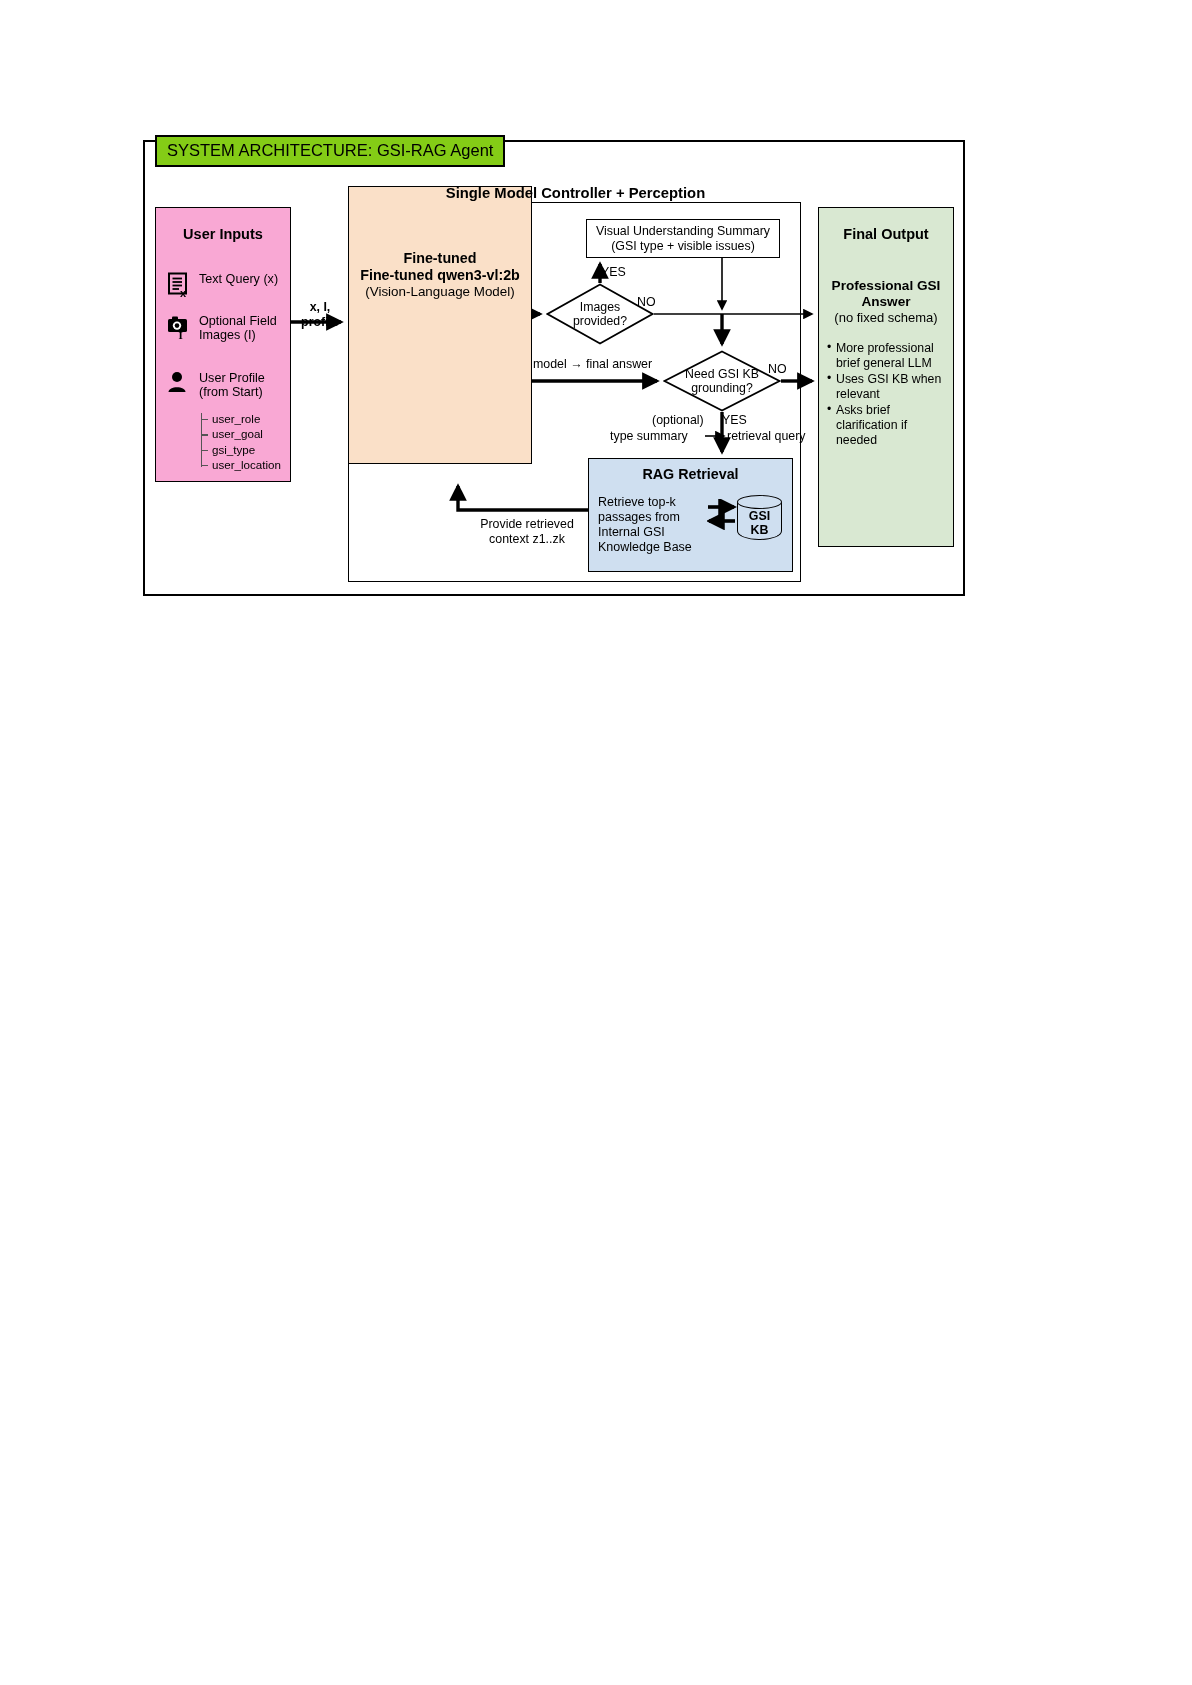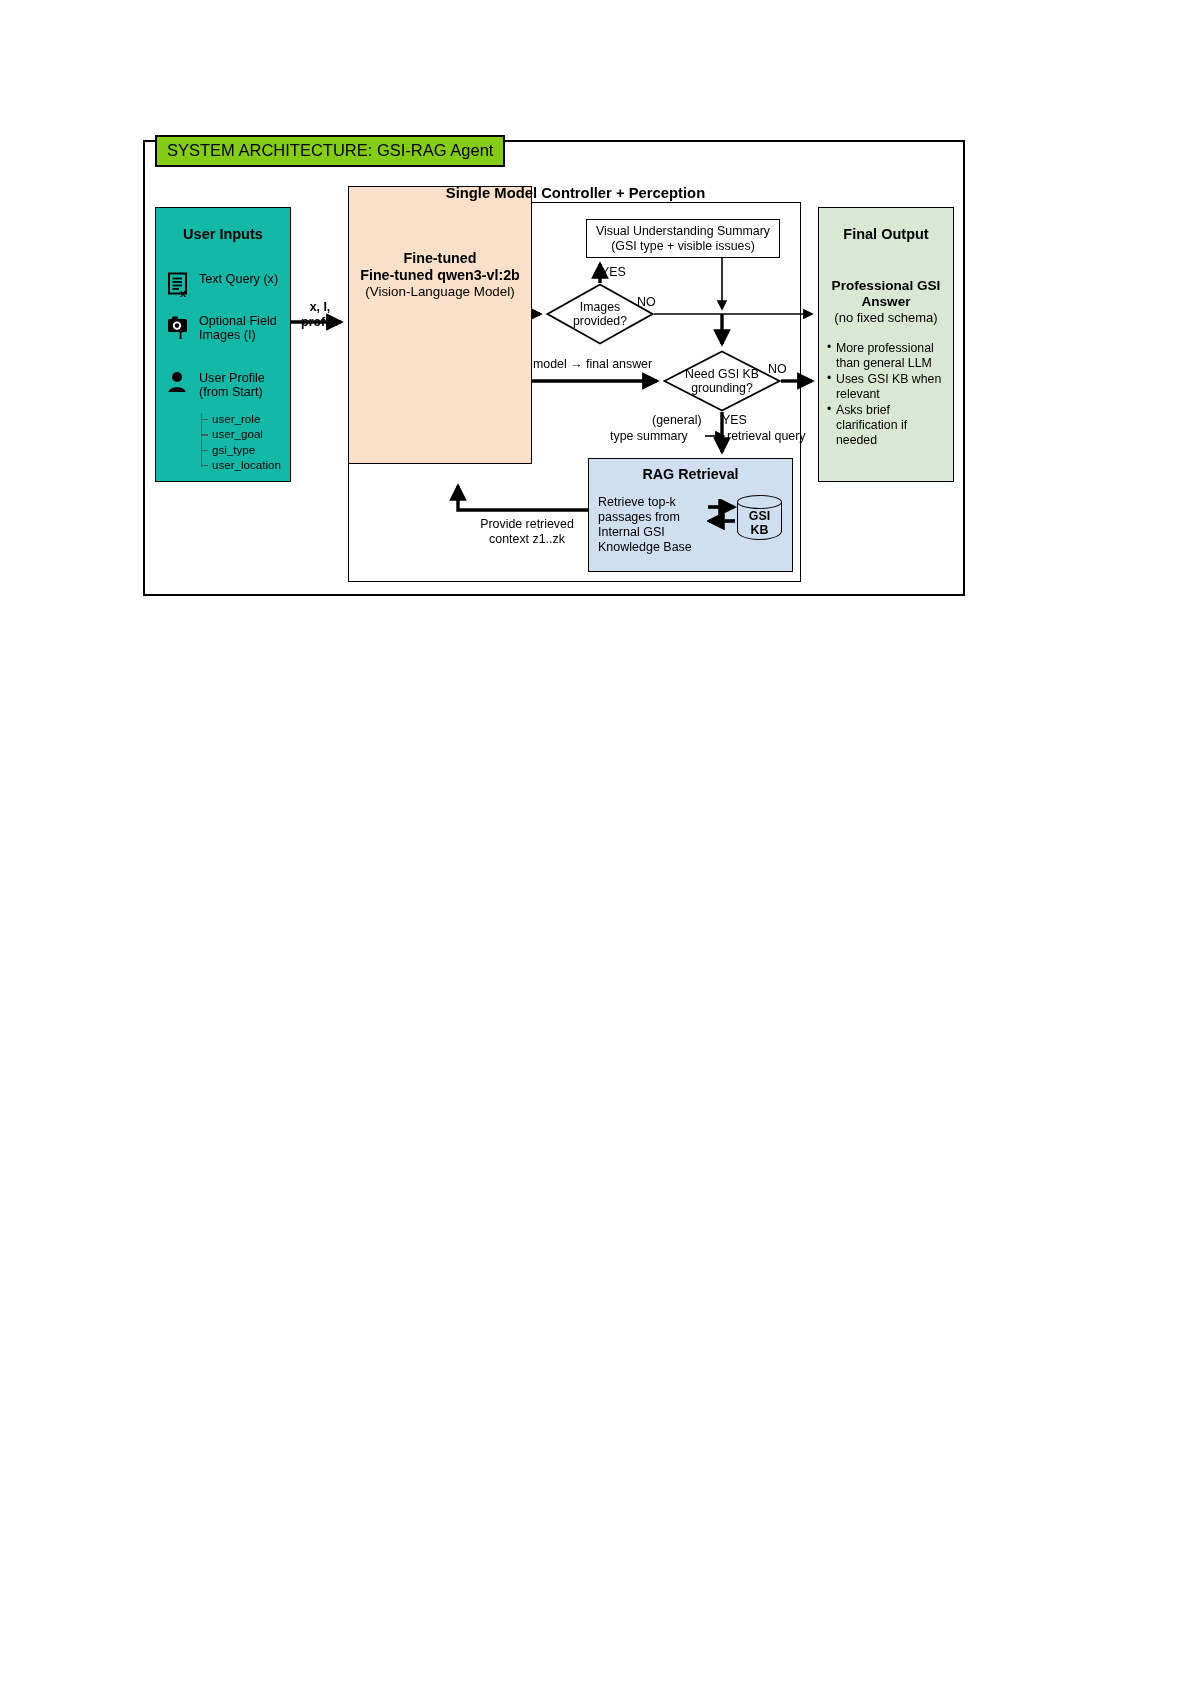--- a/index.html
+++ b/index.html
@@ -52,21 +52,21 @@
     font-weight: bold;
     text-align: center;
   }
 
   
   #user-inputs-box {
     left: 155px;
     top: 207px;
     width: 136px;
     height: 275px;
-    background: #14b8a6;
+    background: #f9a8d4;
   }
   #user-inputs-title {
     margin-top: 18px;
     font-size: 14.5px;
   }
   .ui-row {
     position: absolute;
     display: flex;
     align-items: flex-start;
     gap: 7px;
@@ -240,21 +240,21 @@
     font-weight: bold;
     line-height: 1.15;
     border-radius: 10px;
   }
 
   
   #final-output-box {
     left: 818px;
     top: 207px;
     width: 136px;
-    height: 275px;
+    height: 340px;
     background: #d9e8d2;
   }
   #final-output-title {
     margin-top: 18px;
     font-size: 14.5px;
   }
   #final-answer-title {
     margin-top: 36px;
     text-align: center;
     font-weight: bold;
@@ -493,21 +493,21 @@
 <div id="final-output-box" class="box">
   <div id="final-output-title" class="box-title">Final Output</div>
   <div id="final-answer-title">
     <div>Professional GSI</div>
     <div>Answer</div>
   </div>
   <div id="final-answer-sub">(no fixed schema)</div>
   <ul id="final-bullets">
     <li>
       <span>More professional</span>
-      <span>than general LLM</span>
+      <span>brief general LLM</span>
     </li>
     <li>
       <span>Uses GSI KB when</span>
       <span>relevant</span>
     </li>
     <li>
       <span>Asks brief</span>
       <span>clarification if</span>
       <span>needed</span>
     </li>
@@ -516,21 +516,21 @@
 
 <div class="edge-label ctr" id="lbl-x-i-profile">
   <div>x, I,</div>
   <div>profile</div>
 </div>
 <div class="edge-label" id="lbl-yes-images">YES</div>
 <div class="edge-label" id="lbl-no-images">NO</div>
 <div class="edge-label" id="lbl-model-final">model → final answer</div>
 <div class="edge-label" id="lbl-no-kb">NO</div>
 <div class="edge-label" id="lbl-yes-kb">YES</div>
-<div class="edge-label" id="lbl-optional">(general)</div>
+<div class="edge-label" id="lbl-optional">(optional)</div>
 <div class="edge-label" id="lbl-image-sum">type summary</div>
 <div class="edge-label" id="lbl-retrieval-q">retrieval query</div>
 <div class="edge-label ctr" id="lbl-provide">
   <div>Provide retrieved</div>
   <div>context z1..zk</div>
 </div>
 
 <svg id="wires-top">
   <path d="M 705 436 L 724 436" stroke="#000" stroke-width="1.6" fill="none" marker-end="url(#arrowThin)"></path>
 </svg>

